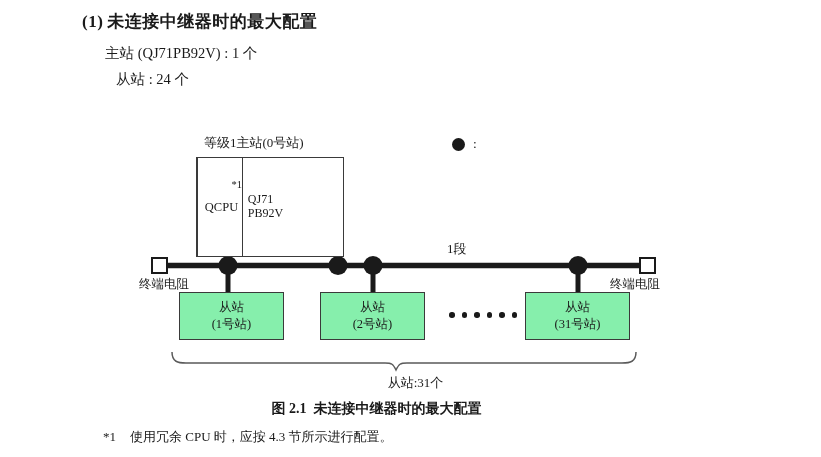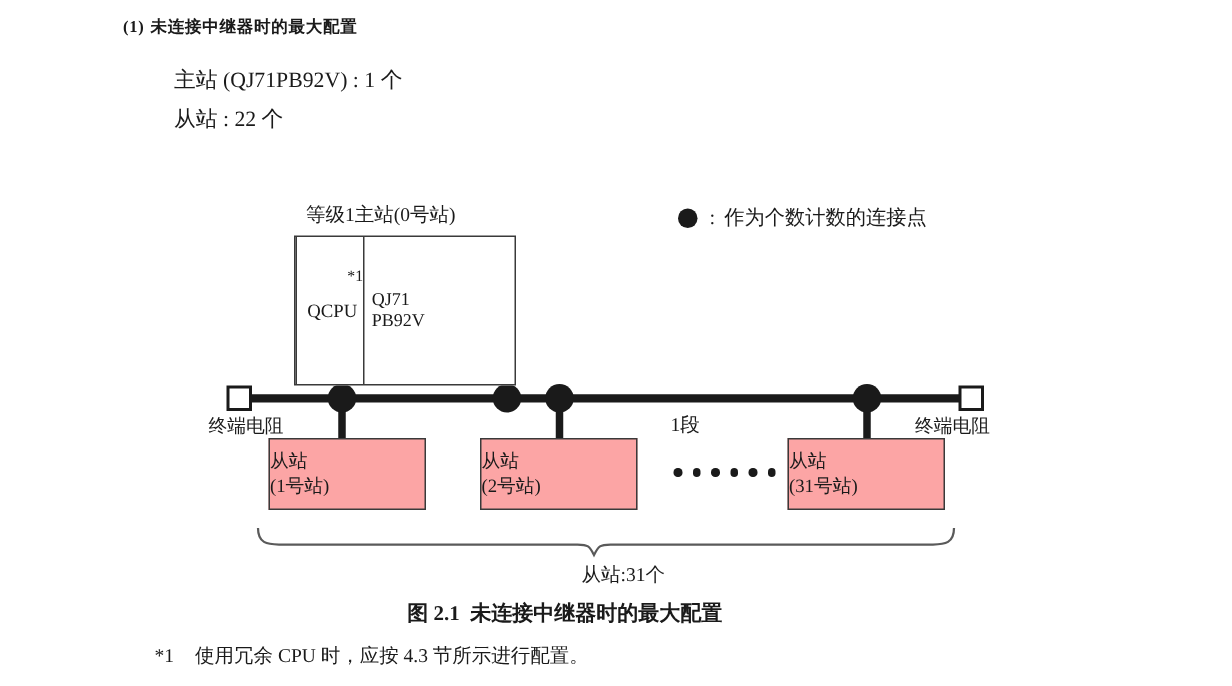--- a/index.html
+++ b/index.html
@@ -15,29 +15,29 @@
     color: #1a1a1a;
     overflow: hidden;
   }
 
   .abs { position: absolute; }
 
   
   #heading {
     left: 82px;
     top: 10px;
-    font-size: 11px;
+    font-size: 17px;
     font-weight: bold;
     letter-spacing: 0.5px;
     white-space: nowrap;
   }
   #heading .num { margin-right: 4px; }
 
   #spec-master {
-    left: 116px;
+    left: 105px;
     top: 44px;
     font-size: 14.5px;
     white-space: nowrap;
   }
   #spec-slave {
     left: 116px;
     top: 70px;
     font-size: 14.5px;
     white-space: nowrap;
   }
@@ -117,31 +117,31 @@
   }
   #term-label-left  { left: 139px; top: 276px; }
   #term-label-right { left: 610px; top: 276px; }
 
   
   #segment-label {
     left: 447px;
     top: 240px;
     font-size: 13px;
     white-space: nowrap;
-    margin-top: 34px;
   }
 
   
   .slave-box {
     position: absolute;
     border: 1.3px solid #3a3a3a;
     box-sizing: border-box;
-    background: #fca5a5;
+    background: #86efac;
     display: flex;
     flex-direction: column;
+    align-items: center;
     justify-content: center;
     font-size: 12.5px;
     line-height: 1.35;
     white-space: nowrap;
   }
   #slave-1  { left: 179px; top: 292px; width: 105px; height: 48px; }
   #slave-2  { left: 320px; top: 292px; width: 105px; height: 48px; }
   #slave-31 { left: 525px; top: 292px; width: 105px; height: 48px; }
 
   
@@ -194,26 +194,25 @@
   #footnote .mark { margin-right: 14px; }
 </style>
 </head>
 <body>
 
 <div class="abs" id="heading">
   <span class="num">(1)</span><span>未连接中继器时的最大配置</span>
 </div>
 
 <div class="abs" id="spec-master">主站 (QJ71PB92V) : 1 个</div>
-<div class="abs" id="spec-slave">从站 : 22 个</div>
+<div class="abs" id="spec-slave">从站 : 24 个</div>
 
 <div class="abs" id="legend">
   <span class="dot"></span>
   <span class="colon">:</span>
-  <span>作为个数计数的连接点</span>
 </div>
 
 <svg class="abs" id="diagram" viewBox="0 0 821 457" width="821" height="457" xmlns="http://www.w3.org/2000/svg">
 
   <line x1="160" y1="265.5" x2="645" y2="265.5" stroke="#1a1a1a" stroke-width="5.5"></line>
 
   <rect x="152" y="258" width="15" height="15" fill="#ffffff" stroke="#1a1a1a" stroke-width="2"></rect>
 
   <rect x="640" y="258" width="15" height="15" fill="#ffffff" stroke="#1a1a1a" stroke-width="2"></rect>
 

